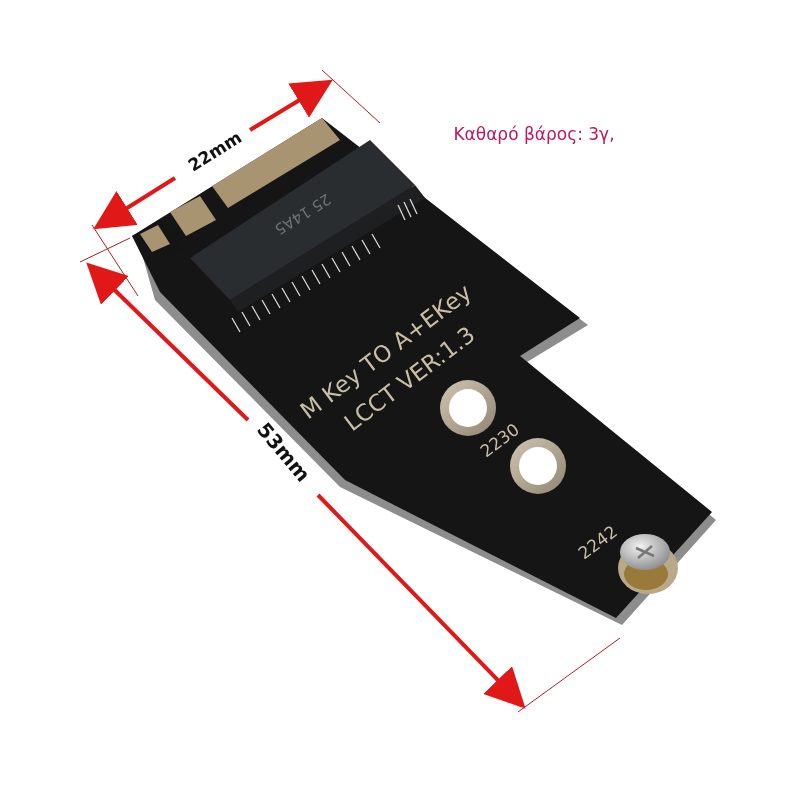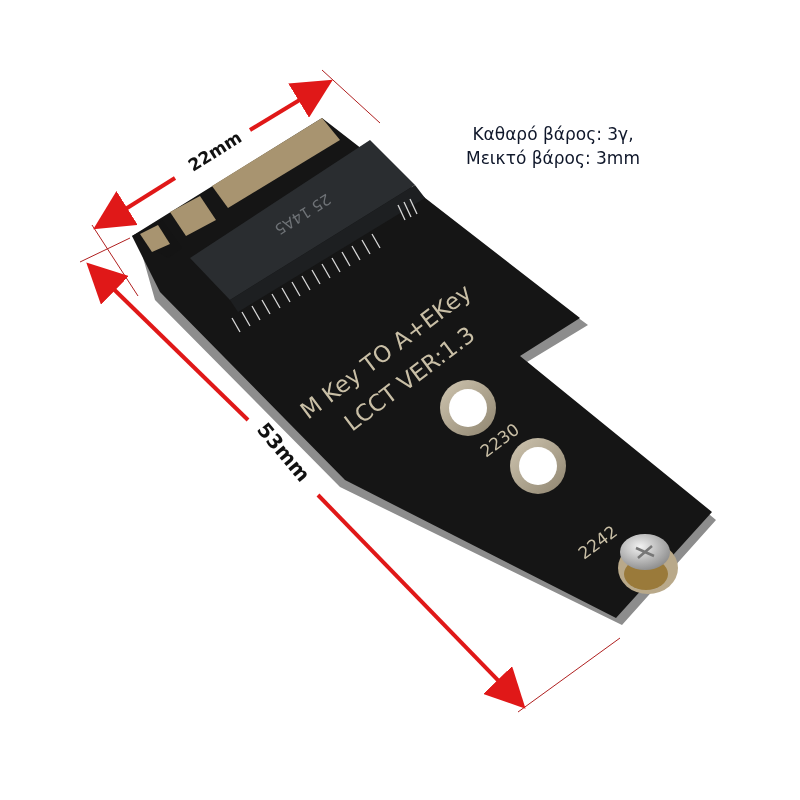--- a/index.html
+++ b/index.html
@@ -1,18 +1,18 @@
 <!DOCTYPE html>
 <html><head>
 <meta charset="utf-8">
 <style>
   html,body{margin:0;padding:0;background:#fff;}
   #stage{position:relative;width:800px;height:800px;overflow:hidden;background:#fff;font-family:"DejaVu Sans",sans-serif;}
   svg{position:absolute;left:0;top:0;}
-  .caption{position:absolute;left:438px;top:122px;width:230px;text-align:center;color:#0f172a;font-size:17px;line-height:24px;font-family:"DejaVu Sans",sans-serif;}
+  .caption{position:absolute;left:419px;top:122px;width:230px;text-align:center;color:#be185d;font-size:17px;line-height:24px;font-family:"DejaVu Sans",sans-serif;}
   .caption div{white-space:nowrap;}
 </style>
 </head>
 <body>
 
 <div id="stage">
 
   <svg width="800" height="800" viewBox="0 0 800 800">
     <defs>
       <marker id="ah" markerWidth="10" markerHeight="10" refX="8" refY="5" orient="auto">
@@ -102,15 +102,14 @@
       <line x1="80" y1="262" x2="130" y2="238" stroke="#b02020" stroke-width="1"></line>
       <line x1="518" y1="712" x2="620" y2="638" stroke="#b02020" stroke-width="1"></line>
       <line x1="248" y1="420" x2="92" y2="268" stroke="#e01818" stroke-width="4" marker-end="url(#ah)"></line>
       <line x1="318" y1="495" x2="520" y2="703" stroke="#e01818" stroke-width="4" marker-end="url(#ah)"></line>
       <text transform="translate(256,430) rotate(50)" fill="#111" font-size="20" font-weight="bold" font-family="DejaVu Sans, sans-serif">53mm</text>
     </g>
   </svg>
 
   <div class="caption">
     <div>Καθαρό βάρος: 3γ,</div>
-    <div>Μεικτό βάρος: 3mm</div>
   </div>
 </div>
 
 </body></html>

